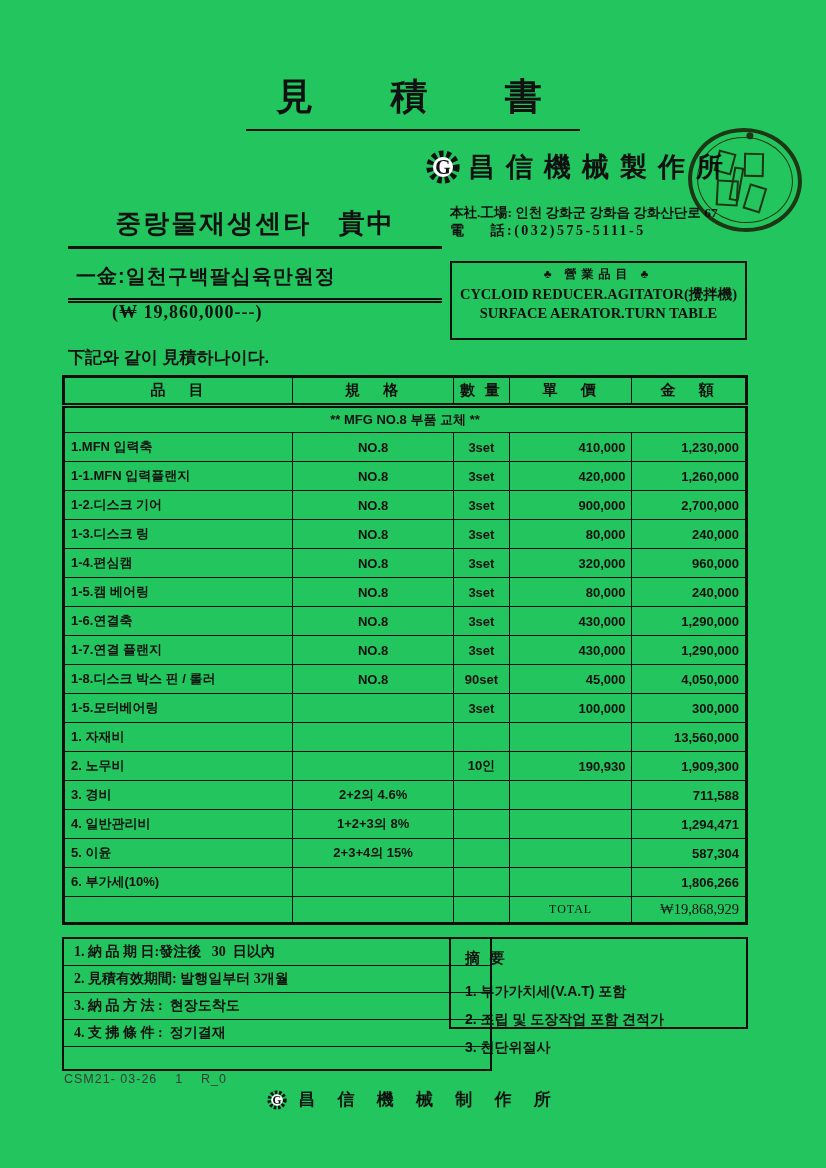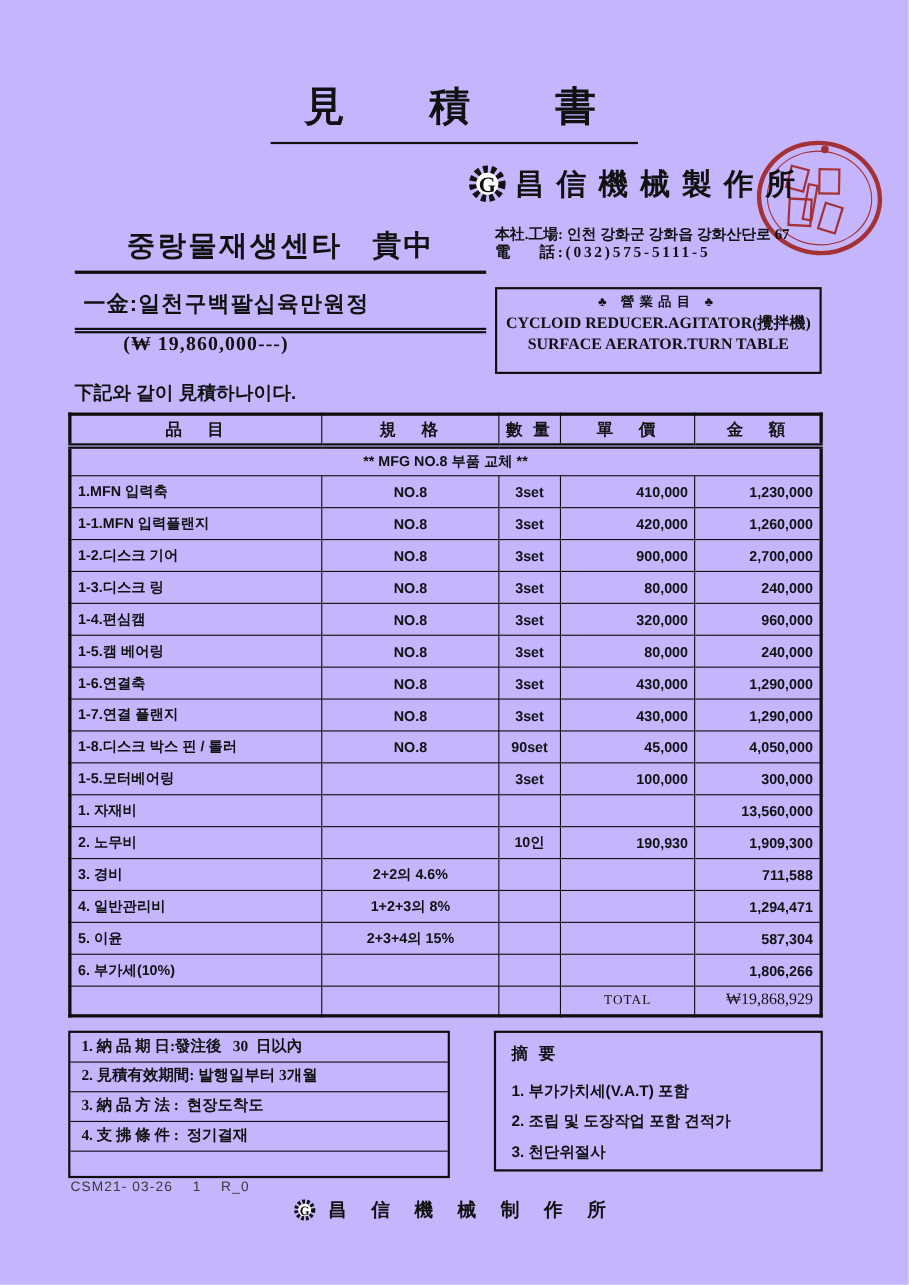--- a/index.html
+++ b/index.html
@@ -1,19 +1,19 @@
 <!DOCTYPE html>
 <html><head>
 <meta charset="utf-8">
 <style>
   * { margin:0; padding:0; box-sizing:border-box; }
   html,body { background:#e8e8e8; }
   .page {
     position:relative; width:826px; height:1168px; margin:0 auto;
-    background:#c4b5fd; color:#111;
+    background:#22c55e; color:#111;
     font-family:"Liberation Serif", serif;
     overflow:hidden;
   }
   .pre { white-space:pre; }
 
   
   .title-wrap { position:absolute; top:72px; left:0; width:826px; text-align:center; }
   .doc-title {
     display:inline-block; font-size:37px; font-weight:bold; letter-spacing:34px;
     padding:0 4px 7px 30px; border-bottom:2.5px solid #111;
@@ -79,31 +79,31 @@
   td.c1 { text-align:center; }
   td.c2 { text-align:center; padding:0 2px; }
   td.c3 { text-align:right; }
   td.c4 { text-align:right; }
   .total-row td { font-family:"Liberation Serif", serif; height:27px; }
   .total-row .t-label { text-align:center; font-size:12px; font-weight:normal; letter-spacing:1px; }
   .total-row .t-value { text-align:right; font-size:14.5px; font-weight:normal; }
 
   
   .terms-box {
-    position:absolute; top:937px; left:62px; width:347px;
+    position:absolute; top:937px; left:62px; width:430px;
     border:2.5px solid #0e0e0e;
   }
   .terms-row {
     height:27px; line-height:26px; border-bottom:1.5px solid #0e0e0e;
     font-size:14px; font-weight:bold; padding-left:10px; white-space:pre;
   }
   .terms-row.empty { height:22px; border-bottom:none; }
 
   .remarks-box {
-    position:absolute; top:937px; left:449px; width:299px; height:128px;
+    position:absolute; top:937px; left:449px; width:299px; height:92px;
     border:2.5px solid #0e0e0e; padding:10px 0 0 14px;
     font-family:"Liberation Sans", sans-serif;
   }
   .remarks-title { font-size:15px; font-weight:bold; letter-spacing:3px;
     font-family:"Liberation Serif", serif; margin-bottom:9px; }
   .remarks-item { font-size:14px; font-weight:bold; line-height:28px; }
 
   
   .doc-code { position:absolute; top:1072px; left:64px; font-size:12.5px; color:#3a3a3a;
     letter-spacing:1px; white-space:pre; font-family:"Liberation Sans", sans-serif; }

